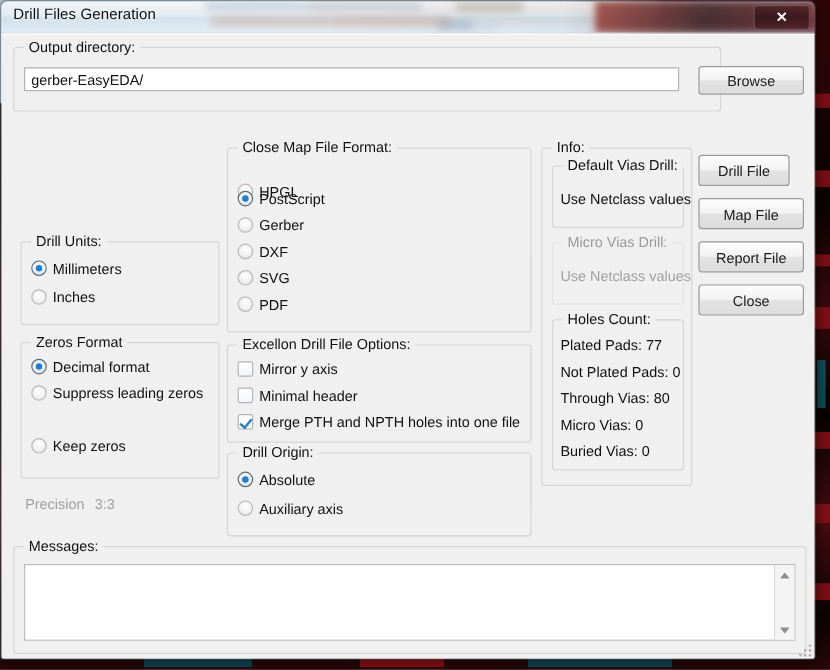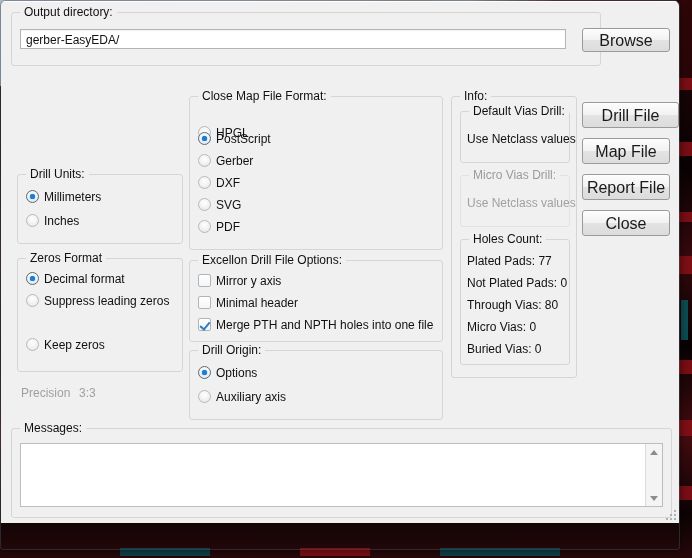--- a/index.html
+++ b/index.html
@@ -128,21 +128,21 @@
     white-space: nowrap;
     overflow: hidden;
   }
 
   
   .btn {
     position: absolute;
     border: 1px solid #9a9a9a;
     border-radius: 3px;
     background: linear-gradient(180deg, #fdfdfd 0%, #f2f2f2 48%, #e3e3e3 52%, #dcdcdc 100%);
-    font-size: 16px;
+    font-size: 12px;
     color: #1a1a1a;
     text-align: center;
     box-sizing: border-box;
     cursor: pointer;
     box-shadow: inset 0 1px 0 rgba(255,255,255,.9);
   }
 
   
   .opt {
     position: absolute;
@@ -263,20 +263,29 @@
   <div class="bg-trace" style="left:678px;top:360px;width:14px;height:14px;"></div>
   <div class="bg-trace" style="left:678px;top:420px;width:14px;height:16px;"></div>
   <div class="bg-trace" style="left:678px;top:486px;width:14px;height:14px;"></div>
   <div class="bg-trace" style="left:120px;top:548px;width:90px;height:8px;background:#0d4a55;"></div>
   <div class="bg-trace" style="left:300px;top:548px;width:70px;height:8px;"></div>
   <div class="bg-trace" style="left:440px;top:548px;width:120px;height:8px;background:#0d4a55;"></div>
 </div>
 
 <div id="window">
 
+  <div id="titlebar">
+    <div class="glass-smudge" style="left:170px;top:0px;width:180px;height:8px;background:#9fb0c0;"></div>
+    <div class="glass-smudge" style="left:175px;top:12px;width:200px;height:9px;background:#c8a28e;"></div>
+    <div class="glass-smudge" style="left:380px;top:0px;width:55px;height:9px;background:#9e9e86;"></div>
+    <div class="glass-smudge" style="left:365px;top:16px;width:28px;height:8px;background:#8aa2b8;"></div>
+    <div class="glass-smudge" style="left:495px;top:0px;width:185px;height:26px;background:linear-gradient(90deg,#8e2a22,#2a0d10,#6a1418);opacity:.75;"></div>
+    <div id="title-text">Drill Files Generation</div>
+    <div id="close-button">✕</div>
+  </div>
 
   <div id="dialog">
 
     <div class="group" style="left:10px;top:10px;width:564px;height:52px;padding-left:24px;">
       <span class="legend">Output directory:</span>
       <div class="textinput" style="left:8px;top:16px;width:546px;">gerber-EasyEDA/</div>
     </div>
     <div class="btn" style="left:581px;top:26px;width:88px;height:24px;line-height:24px;">Browse</div>
 
 
@@ -337,21 +346,21 @@
         <span class="mark"></span><span>Minimal header</span>
       </div>
       <div class="opt check on" style="left:8px;top:56px;">
         <span class="mark"></span><span>Merge PTH and NPTH holes into one file</span>
       </div>
     </div>
 
     <div class="group" style="left:188px;top:348px;width:252px;height:68px;">
       <span class="legend">Drill Origin:</span>
       <div class="opt radio on" style="left:8px;top:14px;">
-        <span class="mark"></span><span>Options</span>
+        <span class="mark"></span><span>Absolute</span>
       </div>
       <div class="opt radio" style="left:8px;top:38px;">
         <span class="mark"></span><span>Auxiliary axis</span>
       </div>
     </div>
 
     <div class="group" style="left:450px;top:94px;width:124px;height:280px;">
       <span class="legend">Info:</span>
 
       <div class="group" style="left:8px;top:14px;width:108px;height:50px;">
@@ -367,21 +376,21 @@
       <div class="group" style="left:8px;top:142px;width:108px;height:124px;">
         <span class="legend">Holes Count:</span>
         <div class="lbl" style="left:6px;top:14px;">Plated Pads: 77</div>
         <div class="lbl" style="left:6px;top:36px;">Not Plated Pads: 0</div>
         <div class="lbl" style="left:6px;top:58px;">Through Vias: 80</div>
         <div class="lbl" style="left:6px;top:80px;">Micro Vias: 0</div>
         <div class="lbl" style="left:6px;top:102px;">Buried Vias: 0</div>
       </div>
     </div>
 
-    <div class="btn" style="left:581px;top:100px;width:97px;height:26px;line-height:26px;">Drill File</div>
+    <div class="btn" style="left:581px;top:100px;width:76px;height:26px;line-height:26px;">Drill File</div>
     <div class="btn" style="left:581px;top:136px;width:88px;height:26px;line-height:26px;">Map File</div>
     <div class="btn" style="left:581px;top:172px;width:88px;height:26px;line-height:26px;">Report File</div>
     <div class="btn" style="left:581px;top:208px;width:88px;height:26px;line-height:26px;">Close</div>
 
     <div class="group" style="left:10px;top:426px;width:659px;height:88px;">
       <span class="legend">Messages:</span>
       <div id="messages-box" style="left:8px;top:14px;width:643px;height:64px;">
         <div class="lbl" style="left:4px;top:2px;"></div>
         <div id="messages-scrollbar">
           <div class="sb-arrow up">

